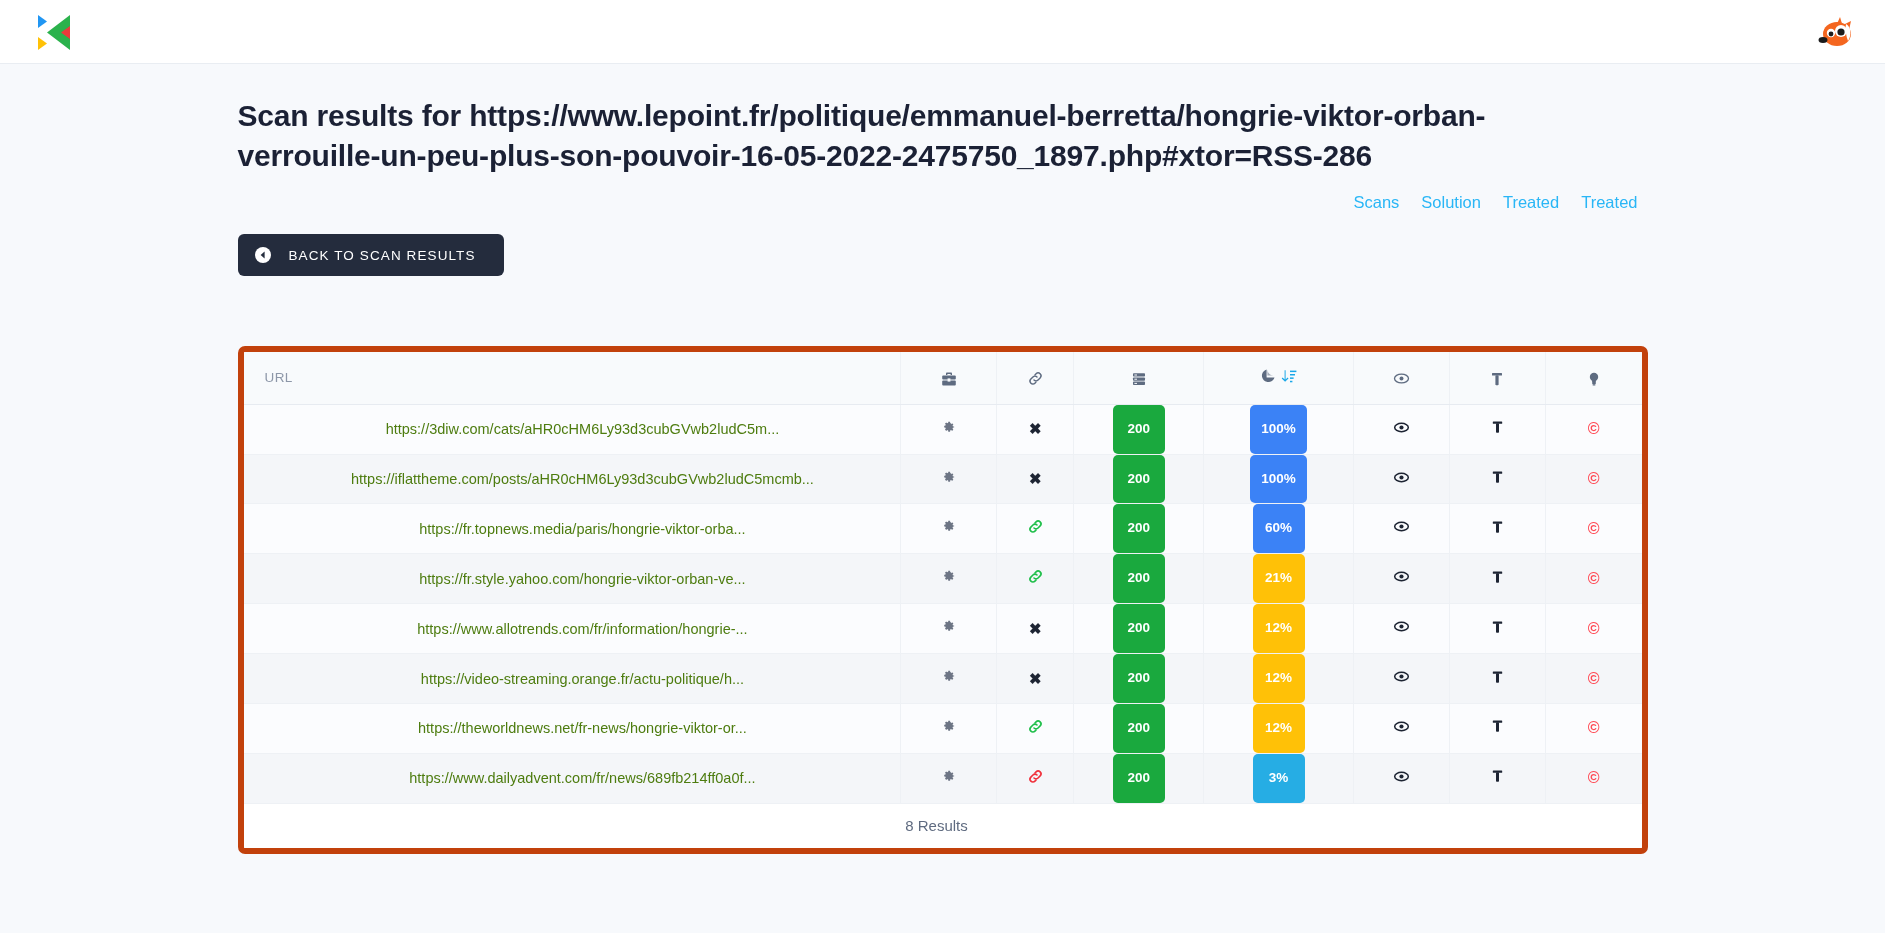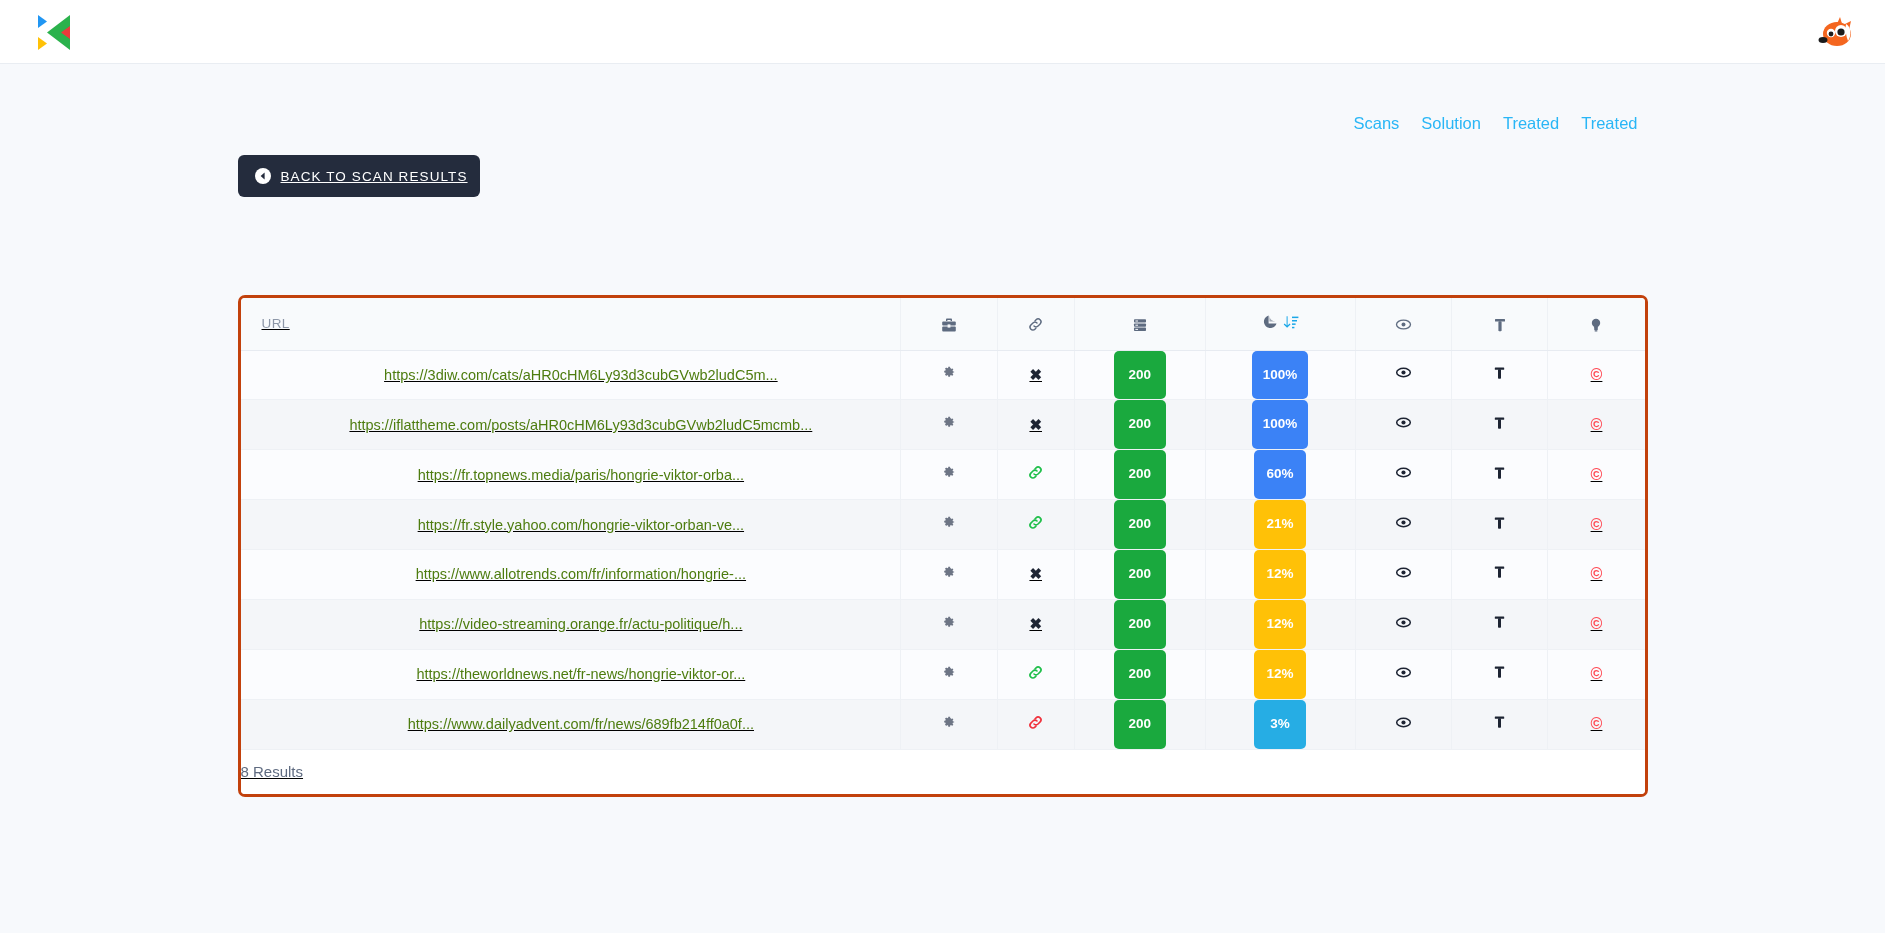--- a/index.html
+++ b/index.html
@@ -77,45 +77,43 @@
   .quicklink {
     color: #29b6f6;
     font-size: 16.5px;
     text-decoration: none;
   }
 
   .back-btn {
     margin-top: 22px;
     display: inline-flex;
     align-items: center;
-    gap: 10px;
+    gap: 18px;
     background: #242c3d;
     color: #ffffff;
     border: none;
     border-radius: 6px;
-    padding: 13px 12px 13px 17px;
+    padding: 13px 28px 13px 17px;
     font-size: 13.5px;
     letter-spacing: 1.1px;
     font-family: "Liberation Sans", sans-serif;
     cursor: pointer;
-    text-decoration: underline;
   }
   .back-btn .circle-arrow {
     width: 16px; height: 16px;
     display: inline-flex; align-items: center; justify-content: center;
   }
 
   
   .table-card {
-    margin-top: 98px;
+    margin-top: 70px;
     background: #ffffff;
-    border: 3px solid #c2410c;
+    border: 6px solid #c2410c;
     border-radius: 7px;
     overflow: hidden;
-    text-decoration: underline;
   }
   table.results {
     width: 100%;
     border-collapse: collapse;
     table-layout: fixed;
   }
   table.results thead th {
     height: 52px;
     background: #f8fafc;
     border-bottom: 1px solid #e7ebf1;
@@ -182,21 +180,21 @@
 
   .eye { color: #1d2433; }
   .hammer { color: #1d2433; }
   .copyright { color: #ff4b55; font-size: 16px; font-weight: 700; line-height: 1; }
 
   .table-footer {
     height: 44px;
     background: #ffffff;
     display: flex;
     align-items: center;
-    justify-content: flex-start;
+    justify-content: center;
     padding-right: 12px;
     color: #5f6b80;
     font-size: 15px;
   }
 </style>
 </head>
 <body>
 
 <div class="topbar">
 
@@ -222,20 +220,21 @@
       <circle cx="21" cy="21" r="4.2" fill="#ffffff"></circle>
       <circle cx="21" cy="22" r="2.4" fill="#1b1b1b"></circle>
       <ellipse cx="13" cy="28" rx="4.5" ry="3" fill="#1b1b1b"></ellipse>
     </svg>
   </div>
 </div>
 
 <div class="page">
   <div class="content-wrap">
 
+    <h1 class="page-title">Scan results for https://www.lepoint.fr/politique/emmanuel-berretta/hongrie-viktor-orban-verrouille-un-peu-plus-son-pouvoir-16-05-2022-2475750_1897.php#xtor=RSS-286</h1>
 
     <div class="quicklinks">
       <a class="quicklink" href="#">Scans</a>
       <a class="quicklink" href="#">Solution</a>
       <a class="quicklink" href="#">Treated</a>
       <a class="quicklink" href="#">Treated</a>
     </div>
 
     <button class="back-btn">
       <span class="circle-arrow">

